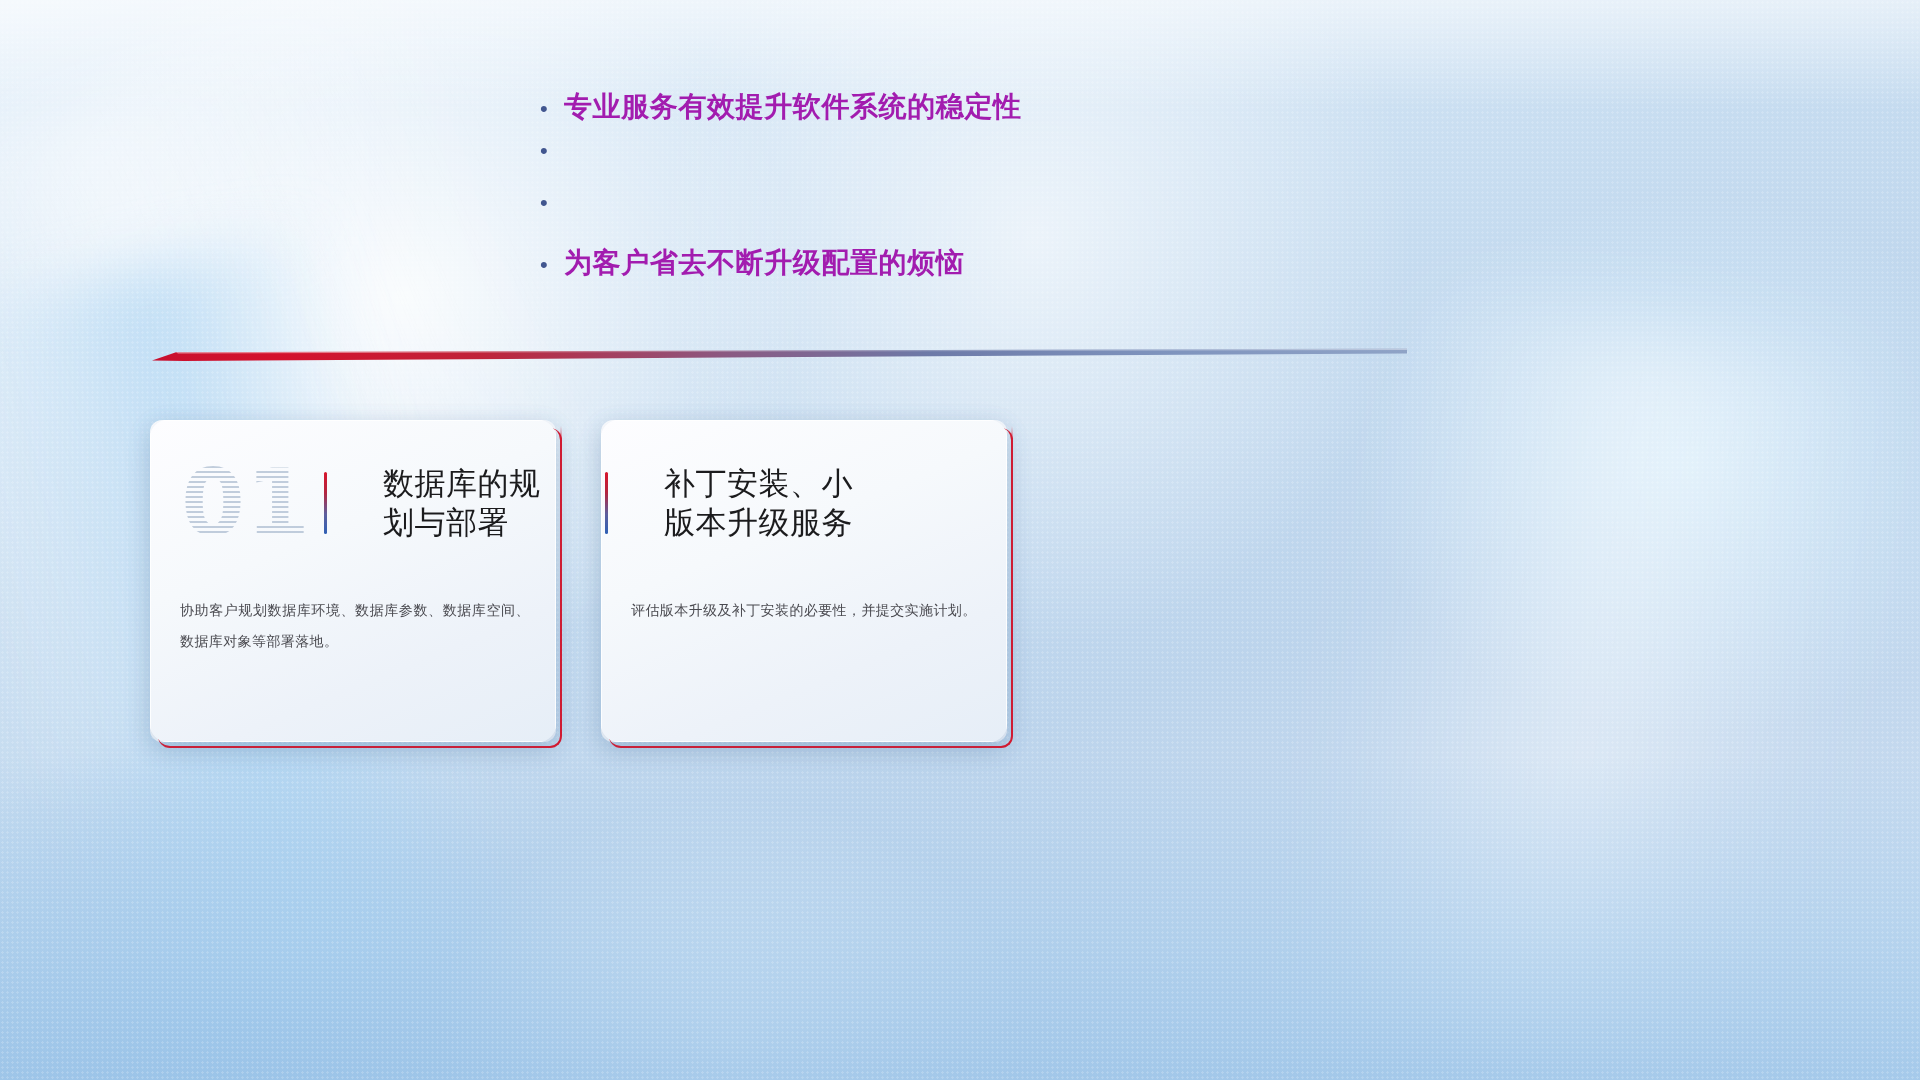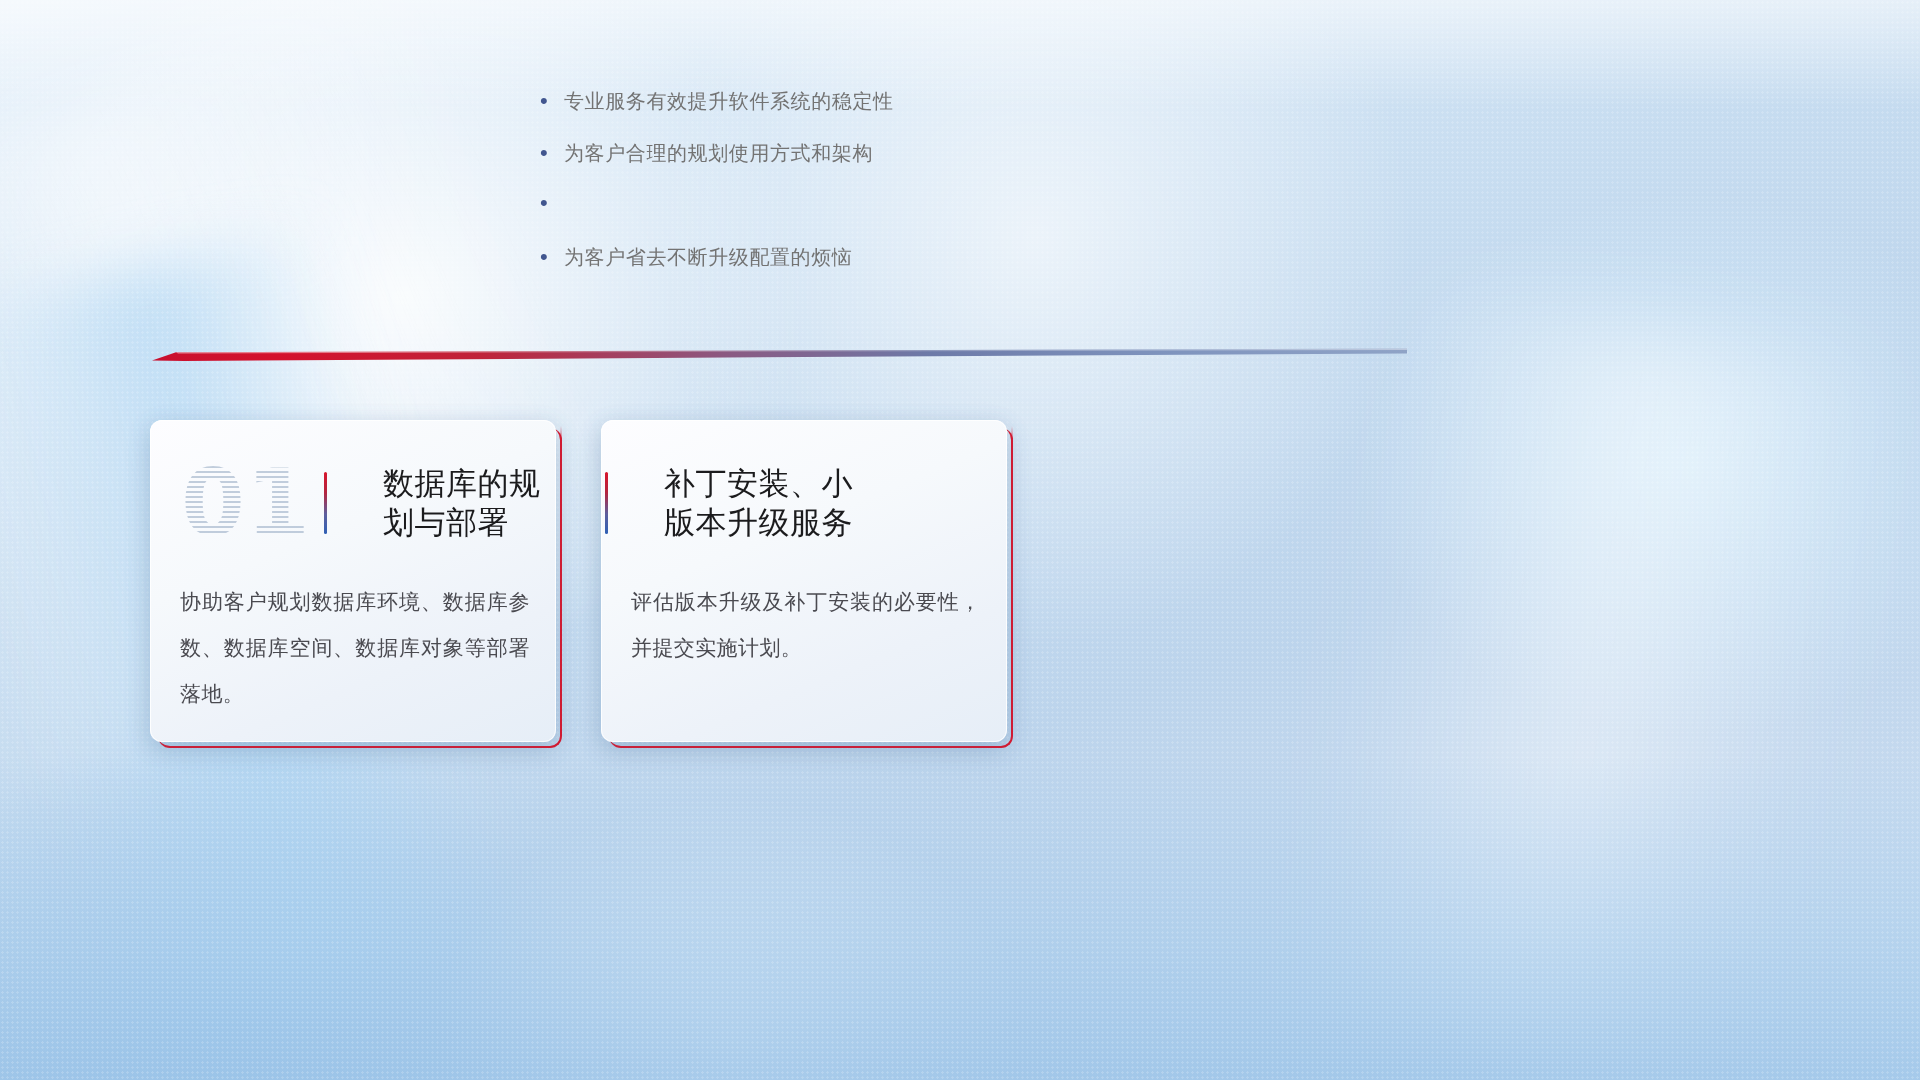--- a/index.html
+++ b/index.html
@@ -76,24 +76,24 @@
   .bullet-row{
     display:flex;align-items:baseline;
     height:52px;
   }
   .bullet-dot{
     width:32px;flex:0 0 32px;
     color:#41568f;font-size:22px;line-height:1;
     text-align:left;padding-left:8px;
   }
   .bullet-text{
-    color:#737373;
-    font-size:20px;
+    color:#a21caf;
+    font-size:28px;
     letter-spacing:.6px;
-    font-weight:400;
+    font-weight:700;
     white-space:nowrap;
   }
 
   
   #divider{
     position:absolute;left:152px;top:347px;width:1255px;height:16px;
   }
   #divider svg{display:block;width:100%;height:100%;}
 
   
@@ -117,21 +117,21 @@
     border:2px solid #d8162c;
     border-left:none;border-top:none;
     pointer-events:none;
   }
   .card-accent::before{
     content:"";position:absolute;right:-2px;top:-2px;width:2px;height:26px;
     background:linear-gradient(180deg,rgba(216,22,44,0),#d8162c);
   }
   .card-face{
     position:absolute;inset:0;
-    border-radius:12px;
+    border-radius:18px;
     background:linear-gradient(158deg,#fdfdff 0%, #f6f9fc 38%, #edf2f9 72%, #e6eef7 100%);
     box-shadow:0 8px 26px rgba(86,122,162,.20);
     overflow:hidden;
   }
   .card-face::after{
     content:"";position:absolute;inset:0;border-radius:12px;
     border:1px solid rgba(255,255,255,.85);
     pointer-events:none;
   }
 
@@ -169,23 +169,23 @@
   .card-title{
     color:#1b1b1d;
     font-size:31px;
     line-height:1.26;
     font-weight:500;
     letter-spacing:.5px;
     max-width:218px;
     margin-left:38px;
   }
   .card-desc{
-    position:absolute;left:30px;right:26px;top:159px;
+    position:absolute;left:30px;right:26px;top:175px;
     color:#4a4a50;
-    font-size:21px;
+    font-size:14px;
     line-height:2.2;
     letter-spacing:.4px;
     text-align:justify;
   }
 </style>
 </head>
 <body>
 
 <div id="bg-root">
   <div class="bg-base"></div>
@@ -204,21 +204,20 @@
 
 <div id="bullets">
 
   <div class="bullet-row">
     <span class="bullet-dot">•</span>
     <span class="bullet-text">专业服务有效提升软件系统的稳定性</span>
   </div>
 
   <div class="bullet-row">
     <span class="bullet-dot">•</span>
-    <span class="bullet-text">为客户合理的规划使用方式和架构</span>
   </div>
 
   <div class="bullet-row">
     <span class="bullet-dot">•</span>
   </div>
 
   <div class="bullet-row">
     <span class="bullet-dot">•</span>
     <span class="bullet-text">为客户省去不断升级配置的烦恼</span>
   </div>

